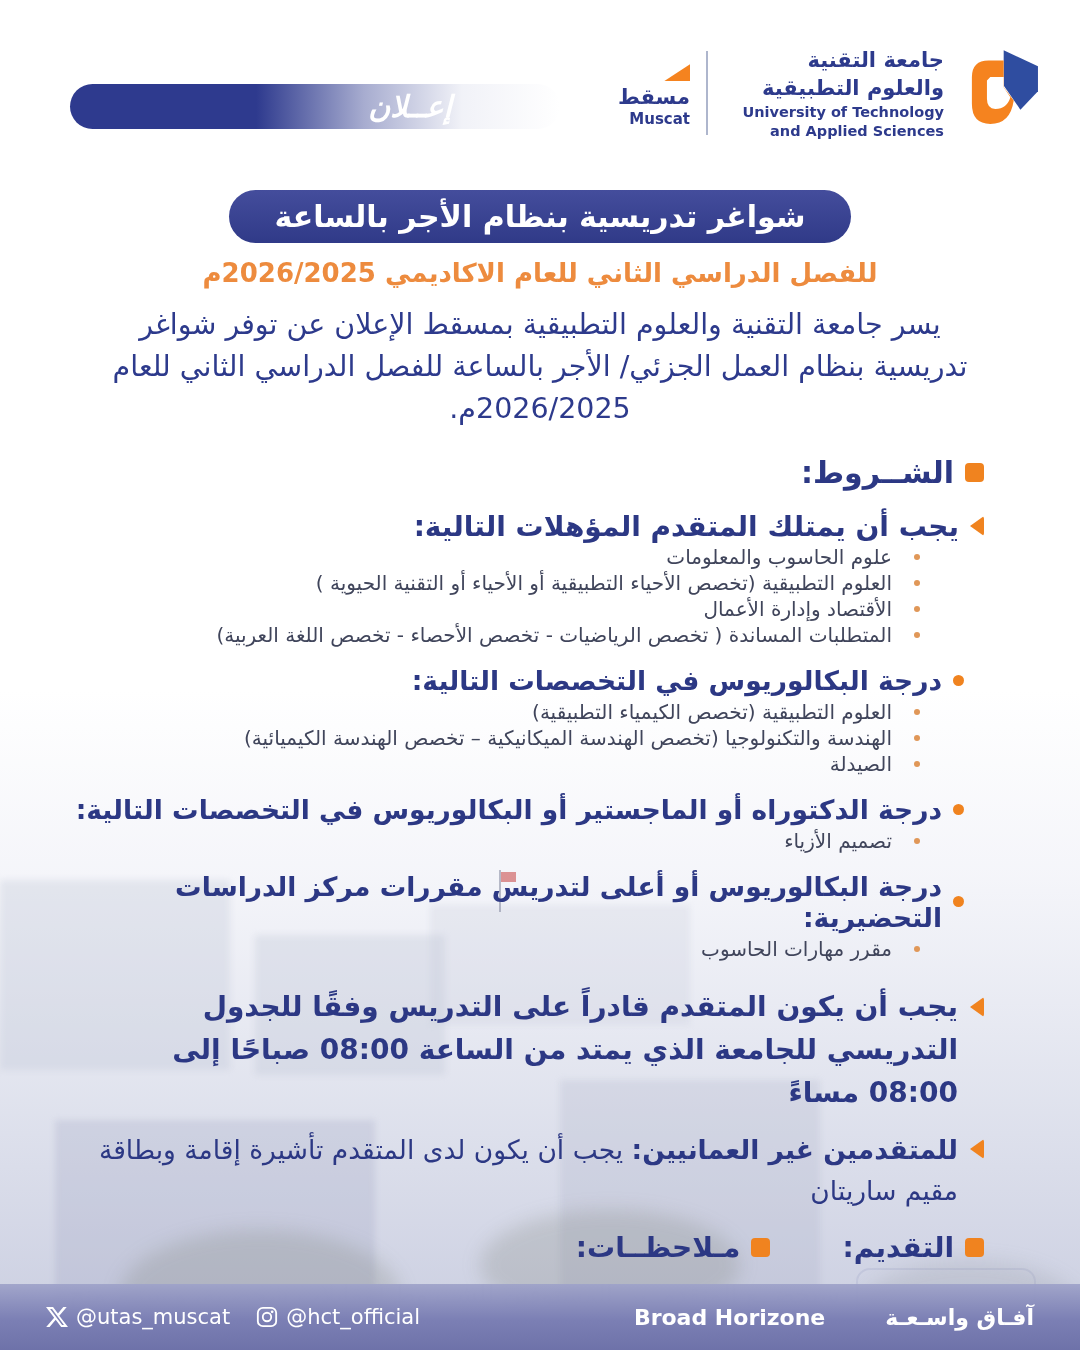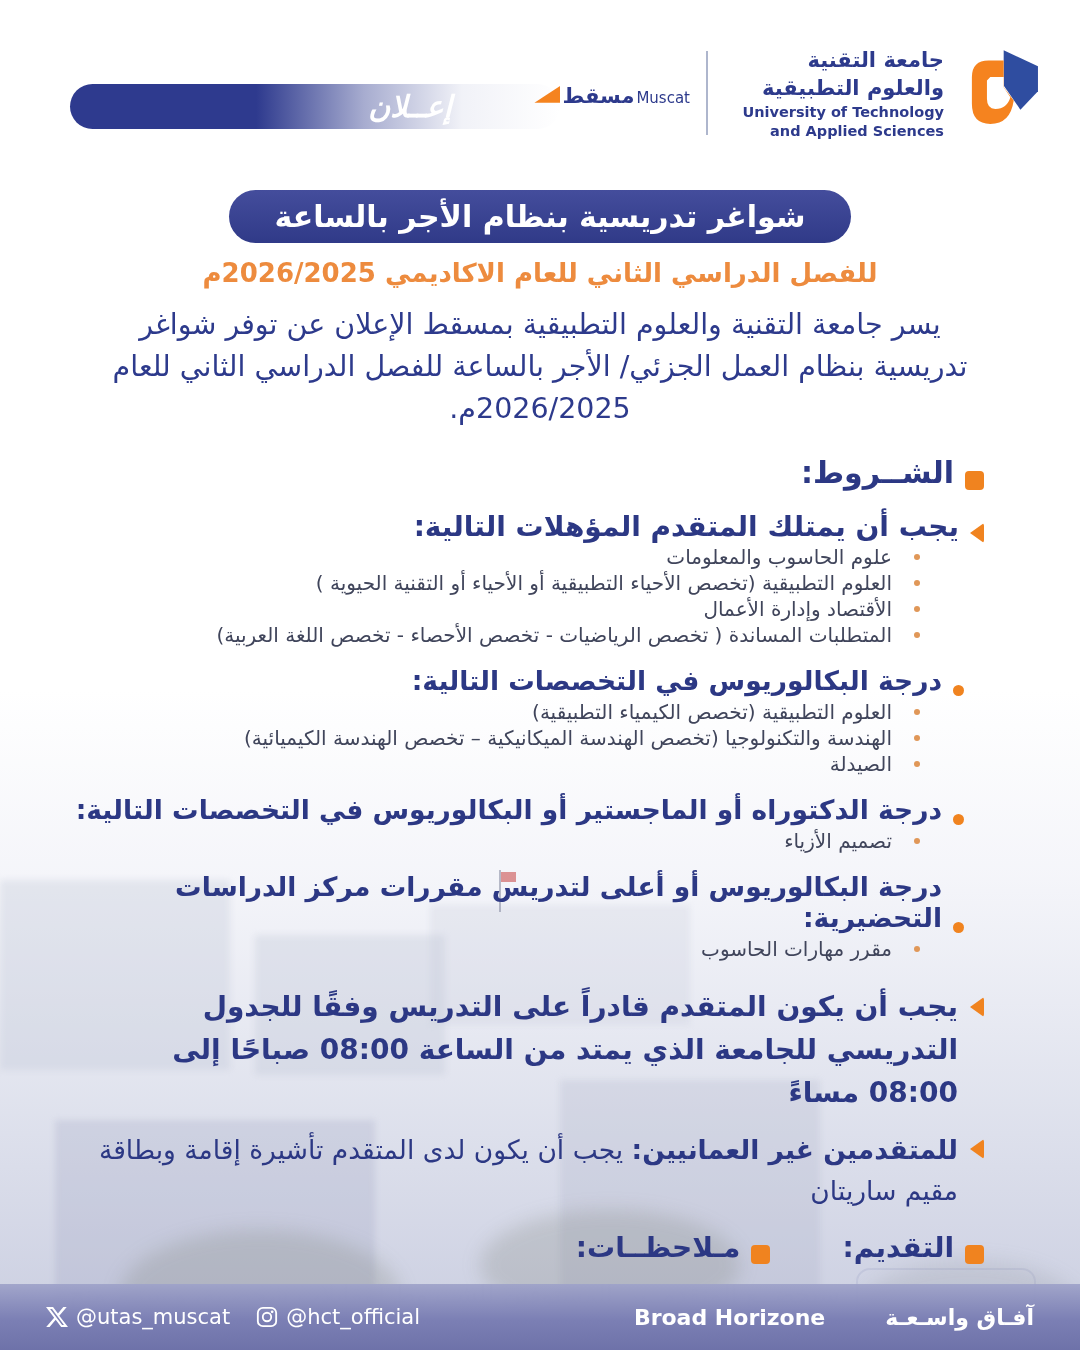--- a/index.html
+++ b/index.html
@@ -13,37 +13,37 @@
   .palm{position:absolute;border-radius:50%;background:rgba(112,117,102,.20);filter:blur(9px);pointer-events:none;}
   .flagpole{position:absolute;left:499px;top:870px;width:2px;height:42px;background:rgba(120,125,150,.5);pointer-events:none;}
   .flag{position:absolute;left:501px;top:872px;width:15px;height:10px;background:rgba(198,64,64,.55);pointer-events:none;}
   
   .badge{position:absolute;top:84px;left:70px;width:490px;height:45px;border-radius:27px;
     background:linear-gradient(90deg,#2E3A8E 0%,#2E3A8E 38%,rgba(46,58,142,.42) 60%,
       rgba(168,175,210,.16) 80%,rgba(255,255,255,0) 100%);
     display:flex;align-items:center;font-style:italic;}
   .badge span{width:300px;text-align:center;color:#fff;font-size:30px;font-weight:bold;letter-spacing:1px;}
   .logo-block{position:absolute;top:46px;right:36px;display:flex;direction:ltr;align-items:center;gap:16px;}
-  .branch{display:flex;flex-direction:row;align-items:flex-end;gap:2px;padding-top:6px;}
+  .branch{display:flex;flex-direction:column;align-items:flex-end;gap:2px;padding-top:6px;}
   .branch .tri-o{width:26px;height:17px;background:#F5831F;clip-path:polygon(0 100%,100% 0,100% 100%);margin-bottom:4px;}
   .branch .ar{color:#2D3A8C;font-size:21px;font-weight:bold;line-height:1;}
-  .branch .en{color:#2D3A8C;font-size:15px;font-weight:400;line-height:1.2;}
+  .branch .en{color:#2D3A8C;font-size:15px;font-weight:700;line-height:1.2;}
   .logo-div{width:2px;height:84px;background:#AEB6CD;}
   .uni-names{text-align:right;direction:rtl;}
   .uni-names .ar{color:#2D3A8C;font-size:21px;font-weight:bold;line-height:1.35;}
   .uni-names .en{color:#2D3A8C;font-size:14.5px;font-weight:700;line-height:1.3;direction:ltr;text-align:right;}
   
   .title-pill{margin:190px auto 0;width:fit-content;padding:9px 46px;border-radius:32px;
     background:linear-gradient(180deg,#444D9C 0%,#303A88 100%);color:#fff;font-size:30px;font-weight:bold;}
   .subtitle{margin-top:15px;text-align:center;color:#ED8B3E;font-size:26px;font-weight:bold;}
   .intro{margin:16px auto 0;width:900px;text-align:center;color:#2D3A8C;font-size:28.5px;
     font-weight:500;line-height:1.48;position:relative;}
   
   .content{position:relative;padding:0 96px 0 40px;}
-  .row{display:flex;align-items:flex-end;gap:11px;}
+  .row{display:flex;align-items:center;gap:11px;}
   .sq{width:19px;height:19px;border-radius:4px;background:#F0831F;flex:0 0 auto;}
   .tri{width:0;height:0;border-top:10px solid transparent;border-bottom:10px solid transparent;
        border-right:14px solid #F0831F;flex:0 0 auto;border-radius:3px;}
   .dot{width:11px;height:11px;border-radius:50%;background:#F0831F;flex:0 0 auto;}
   .mini{width:6px;height:6px;border-radius:50%;background:#E09758;flex:0 0 auto;margin-top:9px;}
   .sec-head{margin-top:24px;font-size:30px;font-weight:bold;color:#2C3884;}
   .sub-head{margin-top:20px;font-size:28px;font-weight:bold;color:#2C3884;}
   .g-head{margin:18px 20px 4px 0;font-size:26.5px;font-weight:bold;color:#2C3884;}
   .g-items{list-style:none;margin:2px 64px 0 0;padding:0;}
   .g-items li{display:flex;gap:22px;align-items:flex-start;margin:2px 0;

